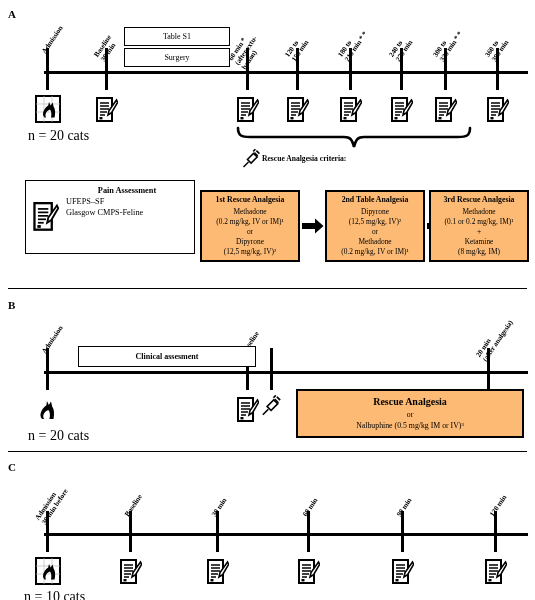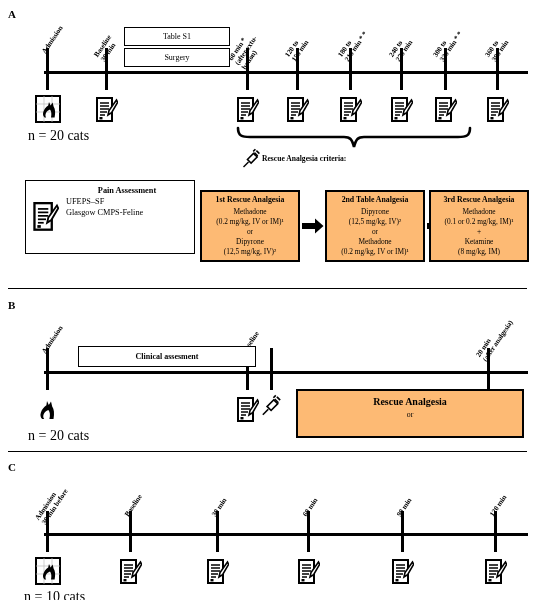--- a/index.html
+++ b/index.html
@@ -336,20 +336,21 @@
         </g>
     <rect x="3.5" y="20" width="3" height="2.4" fill="#000"></rect>
     <path d="M20.5 3 L13 13.5 L12 18 L15.6 15.6 L21.6 5.4 Z" fill="#fff" stroke="#000" stroke-width="1.6"></path>
   </g>
     </svg>
 </div>
 
 <div class="rbox" style="left:296px;top:389px;width:228px;height:49px;padding-top:4px;">
   <span class="hdr" style="font-size:10px;">Rescue Analgesia</span>
   <span class="ln" style="font-size:7.8px;">or</span>
+  <span class="ln" style="font-size:7.8px;">Nalbuphine (0.5 mg/kg  IM or IV)³</span>
 </div>
 
 <div style="position:absolute;left:8px;top:451px;width:519px;height:1px;background:#000;"></div>
 
 <div class="panel-letter" style="left:8px;top:461px;">C</div>
 
 <div class="axis" style="left:44px;top:533px;width:484px;height:3.2px;"></div>
 
 <div class="tick" style="left:46px;top:511px;height:41px;"></div>
 <div class="tick" style="left:129px;top:511px;height:41px;"></div>

